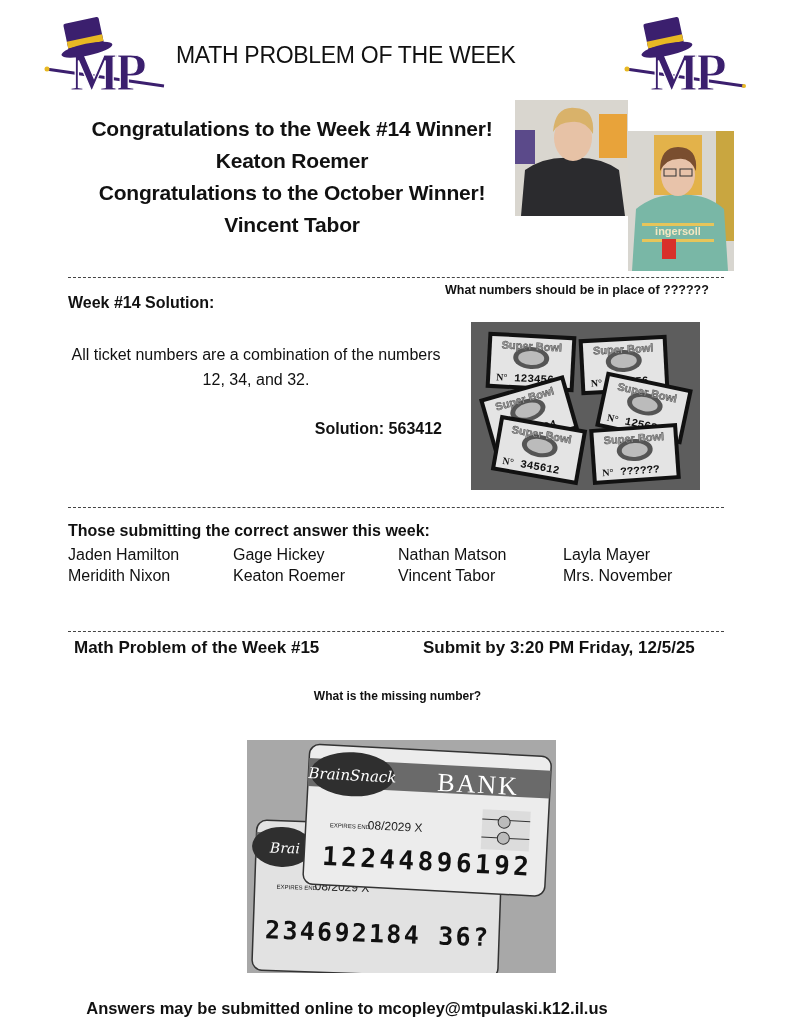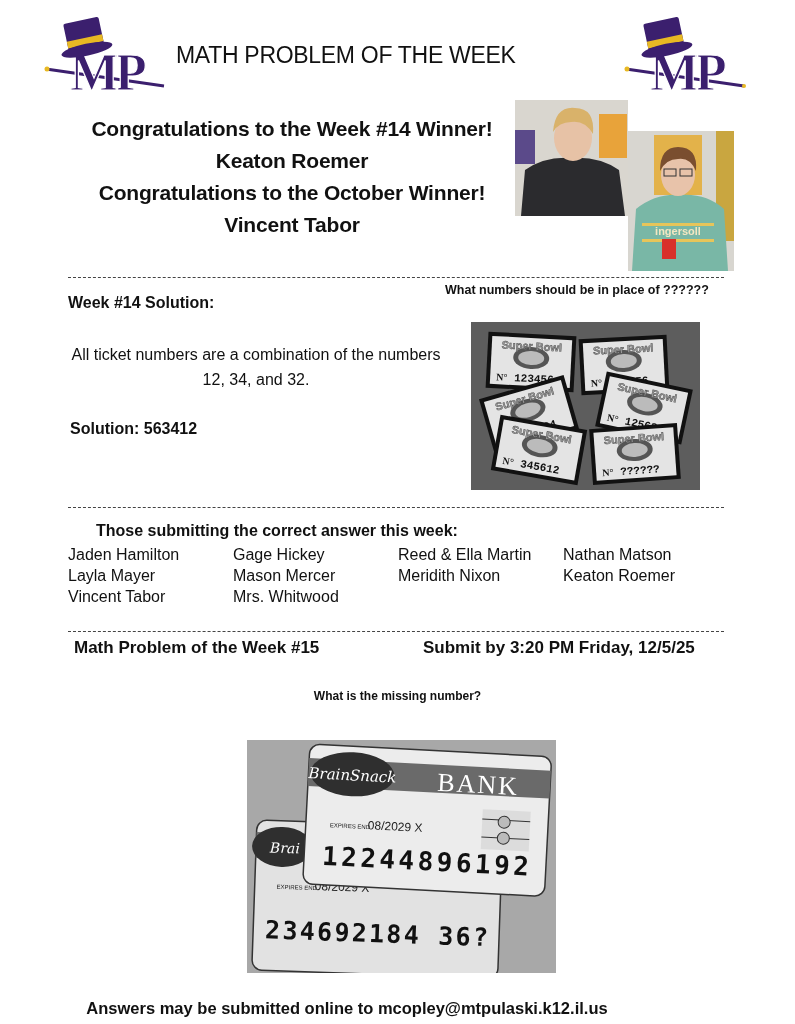--- a/index.html
+++ b/index.html
@@ -16,21 +16,21 @@
     .congrats { position: absolute; left: 64px; top: 113px; width: 456px; text-align: center; font-weight: bold; font-size: 21px; line-height: 32px; letter-spacing: -0.2px; }
     .photo { position: absolute; overflow: hidden; }
     .photo-1 { left: 515px; top: 100px; width: 113px; height: 116px; }
     .photo-2 { left: 628px; top: 131px; width: 106px; height: 140px; }
 
     .divider { position: absolute; left: 68px; width: 656px; height: 0; border-top: 1px dashed #444; }
 
     .small-q { position: absolute; left: 445px; top: 283px; font-size: 12.5px; font-weight: bold; white-space: nowrap; }
     .section-label { position: absolute; font-weight: bold; font-size: 16px; white-space: nowrap; }
     .solution-text { position: absolute; left: 70px; top: 342px; width: 372px; text-align: center; font-size: 16px; line-height: 25px; }
-    .solution-answer { position: absolute; left: 70px; top: 420px; width: 372px; text-align: left; font-size: 16px; font-weight: bold; }
+    .solution-answer { position: absolute; left: 70px; top: 420px; width: 372px; text-align: right; font-size: 16px; font-weight: bold; }
 
     .tickets-img { position: absolute; left: 471px; top: 322px; width: 229px; height: 168px; background: #595959; overflow: hidden; }
 
     .names-grid { position: absolute; left: 68px; top: 544px; display: grid; grid-template-columns: 165px 165px 165px 165px; row-gap: 0; font-size: 16px; line-height: 21px; }
 
     .next-title { position: absolute; left: 74px; top: 638px; font-size: 17px; font-weight: bold; white-space: nowrap; }
     .next-deadline { position: absolute; left: 423px; top: 638px; font-size: 17px; font-weight: bold; white-space: nowrap; }
     .next-question { position: absolute; left: 0; top: 689px; width: 795px; text-align: center; font-size: 12px; font-weight: bold; }
 
     .cards-img { position: absolute; left: 247px; top: 740px; width: 309px; height: 233px; background: #a9a9a9; overflow: hidden; }
@@ -145,32 +145,30 @@
   <g transform="translate(164,132) rotate(-4)">
     <use href="#tk"></use>
     <text x="0" y="-12" text-anchor="middle" font-family="Liberation Sans, sans-serif" font-weight="bold" font-size="11" fill="#999" stroke="#444" stroke-width="0.4">Super Bowl</text>
     <text x="-34" y="20" font-family="Liberation Serif, serif" font-weight="bold" font-size="10" fill="#111">N°</text>
     <text x="-16" y="20" font-family="Liberation Mono, monospace" font-weight="bold" font-size="11" fill="#111">??????</text>
   </g>
 </svg>
 
 <div class="divider" style="top:507px;"></div>
 
-<div class="section-label" style="left:68px; top:522px;margin-left:28px;">Those submitting the correct answer this week:</div>
+<div class="section-label" style="left:68px; top:522px;">Those submitting the correct answer this week:</div>
 <div class="names-grid">
   <div>Jaden Hamilton</div>
   <div>Gage Hickey</div>
-  <div>Reed &amp; Ella Martin</div>
   <div>Nathan Matson</div>
   <div>Layla Mayer</div>
-  <div>Mason Mercer</div>
   <div>Meridith Nixon</div>
   <div>Keaton Roemer</div>
   <div>Vincent Tabor</div>
-  <div>Mrs. Whitwood</div>
+  <div>Mrs. November</div>
 </div>
 
 <div class="divider" style="top:631px;"></div>
 
 <div class="next-title">Math Problem of the Week #15</div>
 <div class="next-deadline">Submit by 3:20 PM Friday, 12/5/25</div>
 <div class="next-question">What is the missing number?</div>
 
 <svg class="cards-img" viewBox="0 0 309 233">
   <rect width="309" height="233" fill="#a8a8a8"></rect>

